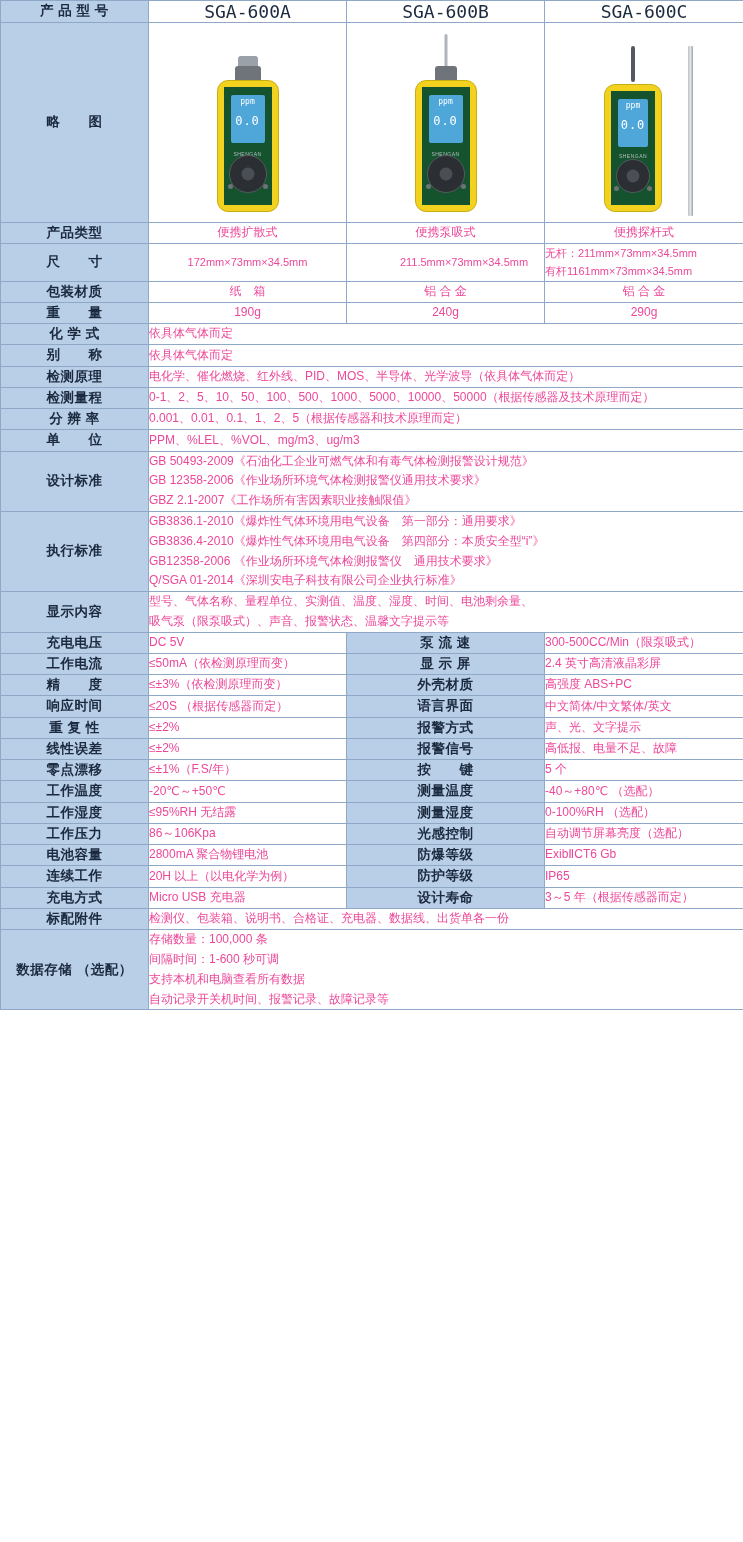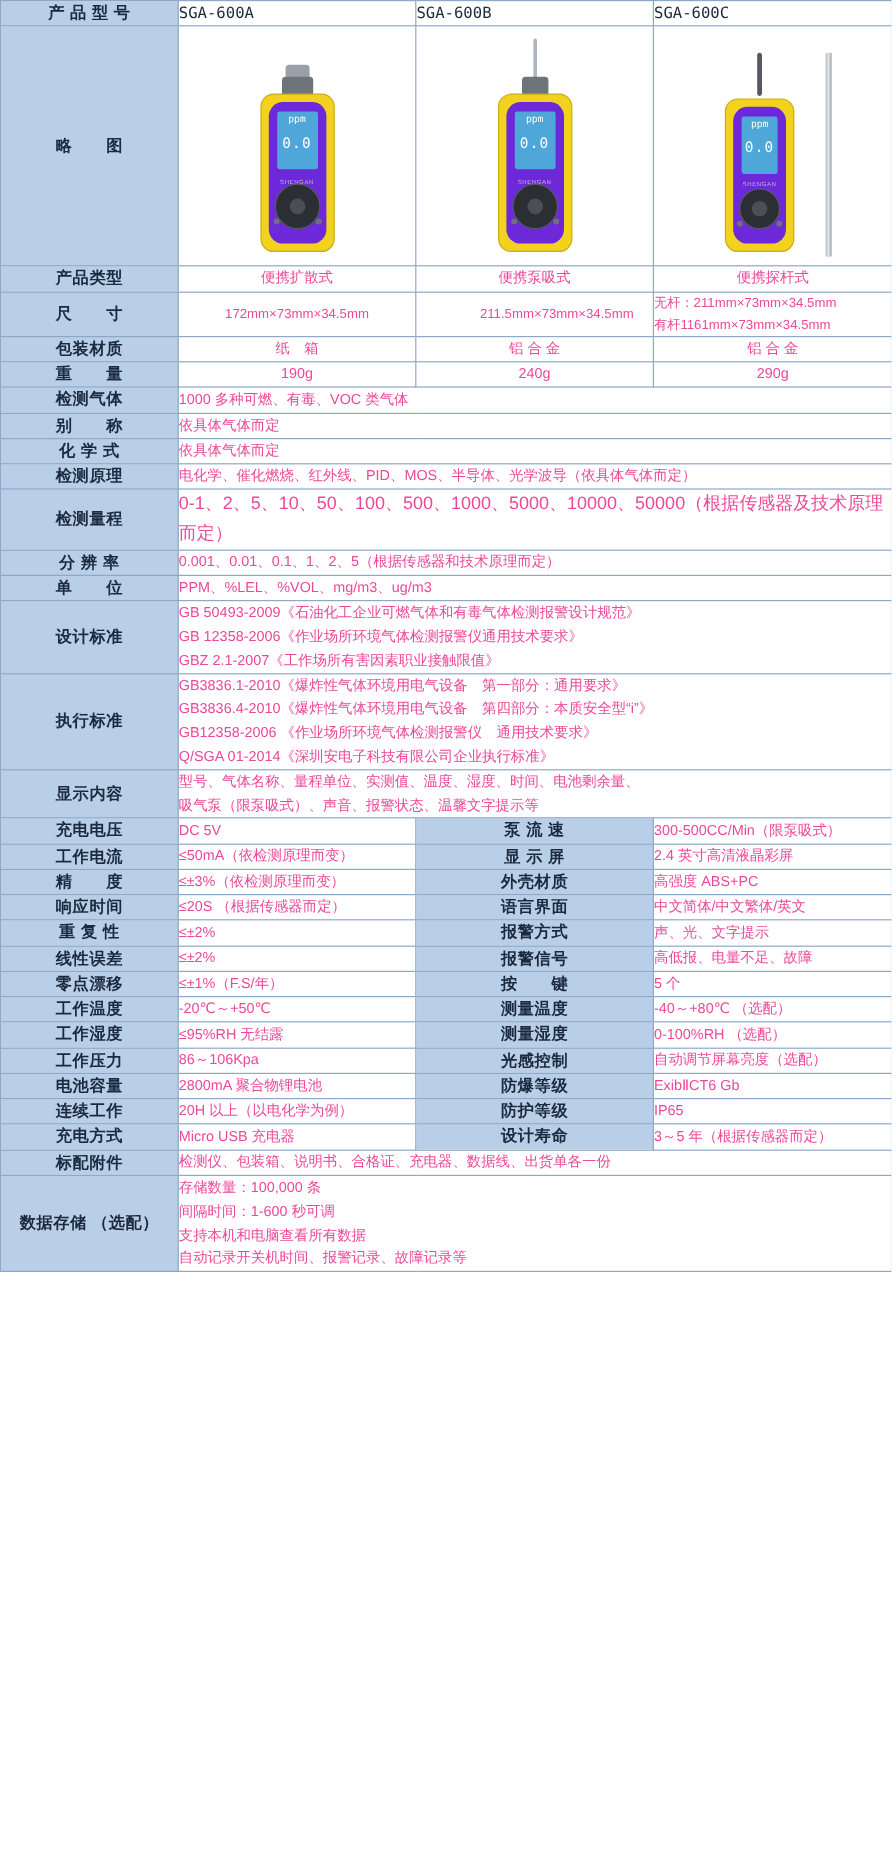--- a/index.html
+++ b/index.html
@@ -41,21 +41,22 @@
     font-size: 12px;
     padding: 7px 9px;
     line-height: 1.65;
     text-align: left;
   }
   .val.center { text-align: center; }
   .val .line { display: block; white-space: nowrap; }
   .modelcell {
     background: #ffffff;
     color: #1b2a3e;
-    font-size: 13px;
+    font-size: 18px;
+    text-align: center;
     padding: 8px 4px;
     font-family: "DejaVu Sans Mono", monospace;
   }
   .imgcell {
     background: #ffffff;
     height: 200px;
     text-align: center;
     vertical-align: middle;
   }
   
@@ -79,22 +80,22 @@
     transform: translateX(-50%);
     width: 62px;
     height: 132px;
     background: #f2d21e;
     border-radius: 11px;
     border: 1px solid #c9ae12;
   }
   .dev-inner {
     position: absolute;
     top: 6px; left: 6px; right: 6px; bottom: 6px;
-    background: #6d28d9;
-    border-radius: 12px;
+    background: #14532d;
+    border-radius: 0;
   }
   .dev-screen {
     position: absolute;
     top: 8px; left: 7px; right: 7px;
     height: 48px;
     background: #4ea7d8;
     border-radius: 2px;
     color: #ffffff;
     font-size: 8px;
     text-align: center;
@@ -256,38 +257,34 @@
     </tr>
 
     <tr>
       <td class="lbl">重　　量</td>
       <td class="val center">190g</td>
       <td class="val center">240g</td>
       <td class="val center">290g</td>
     </tr>
 
     <tr>
-      <td class="lbl">检测气体</td>
-      <td class="val" colspan="3">1000 多种可燃、有毒、VOC 类气体</td>
+      <td class="lbl">化 学 式</td>
+      <td class="val" colspan="3">依具体气体而定</td>
     </tr>
     <tr>
       <td class="lbl">别　　称</td>
       <td class="val" colspan="3">依具体气体而定</td>
     </tr>
     <tr>
-      <td class="lbl">化 学 式</td>
-      <td class="val" colspan="3">依具体气体而定</td>
-    </tr>
-    <tr>
       <td class="lbl">检测原理</td>
       <td class="val" colspan="3">电化学、催化燃烧、红外线、PID、MOS、半导体、光学波导（依具体气体而定）</td>
     </tr>
     <tr>
       <td class="lbl">检测量程</td>
-      <td class="val" colspan="3" style="font-size:15px;">0-1、2、5、10、50、100、500、1000、5000、10000、50000（根据传感器及技术原理而定）</td>
+      <td class="val" colspan="3" style="font-size:12px;">0-1、2、5、10、50、100、500、1000、5000、10000、50000（根据传感器及技术原理而定）</td>
     </tr>
     <tr>
       <td class="lbl">分 辨 率</td>
       <td class="val" colspan="3">0.001、0.01、0.1、1、2、5（根据传感器和技术原理而定）</td>
     </tr>
     <tr>
       <td class="lbl">单　　位</td>
       <td class="val" colspan="3">PPM、%LEL、%VOL、mg/m3、ug/m3</td>
     </tr>
 

